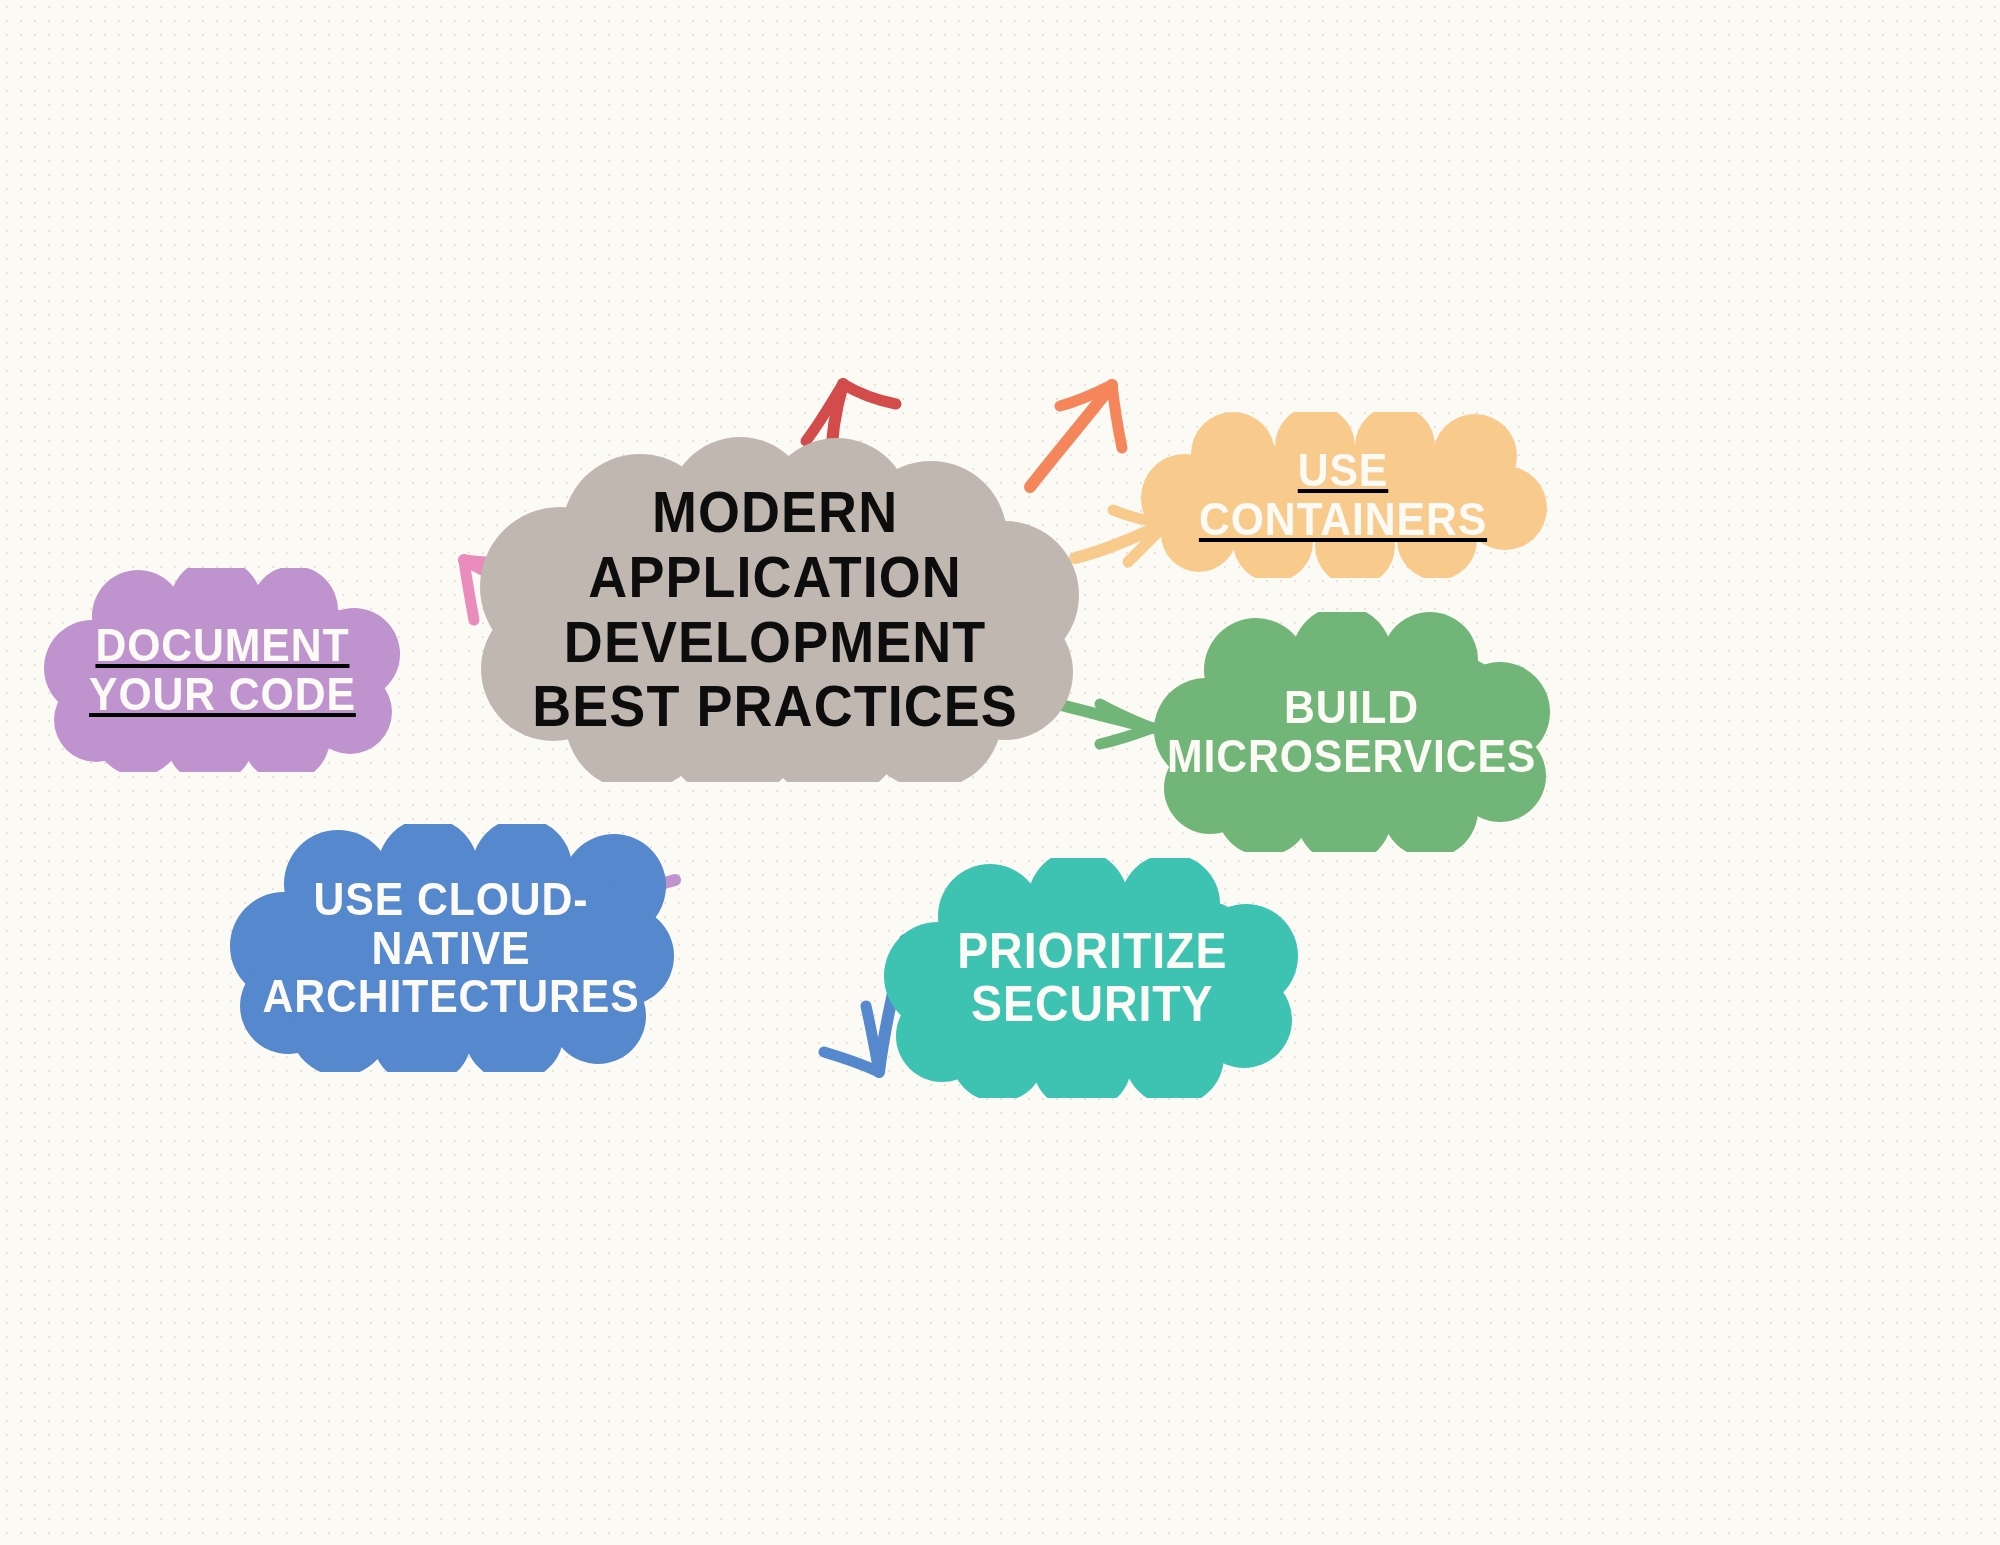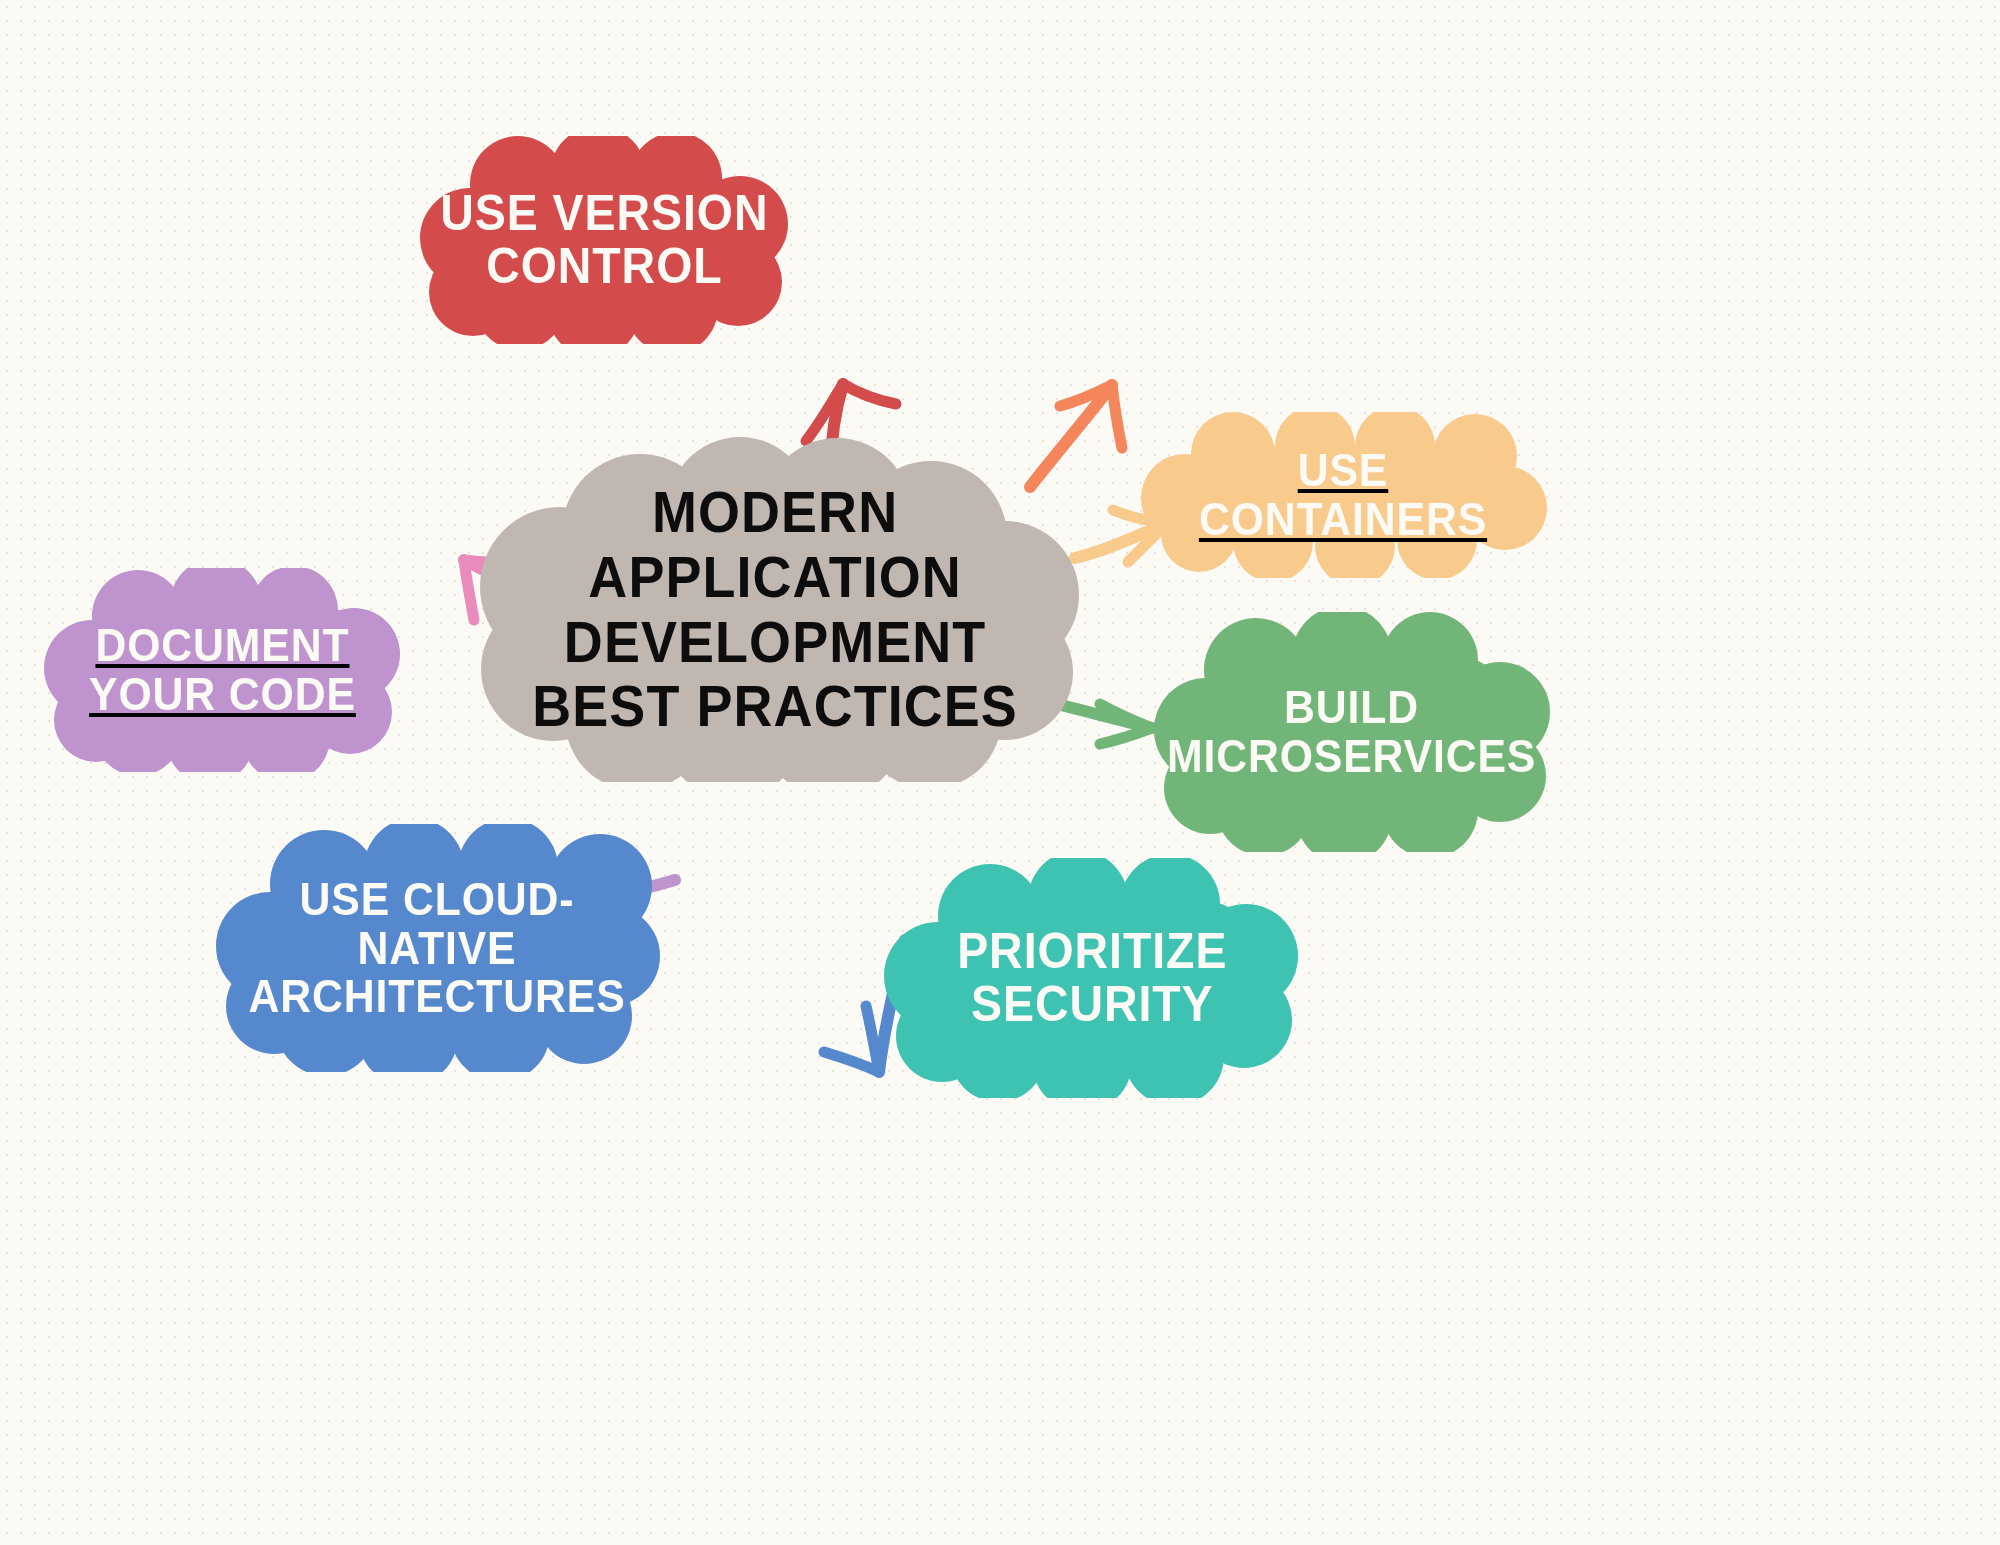--- a/index.html
+++ b/index.html
@@ -65,21 +65,21 @@
     letter-spacing: 0.02em;
   }
   
   #node-center      { left: 465px;  top: 437px;  width: 620px; height: 345px; justify-content: center; }
   #node-cicd        { left: 42px;   top: 262px;  width: 390px; height: 222px; }
   #node-version     { left: 418px;  top: 136px;  width: 372px; height: 208px; }
   #node-automate    { left: 850px;  top: 134px;  width: 376px; height: 206px; }
   #node-containers  { left: 1137px; top: 412px;  width: 412px; height: 166px; text-decoration: underline; }
   #node-micro       { left: 1152px; top: 612px;  width: 400px; height: 240px; }
   #node-security    { left: 882px;  top: 858px;  width: 420px; height: 240px; }
-  #node-cloud       { left: 212px;  top: 824px;  width: 450px; height: 248px; }
+  #node-cloud       { left: 226px;  top: 824px;  width: 450px; height: 248px; }
   #node-document    { left: 42px;   top: 568px;  width: 360px; height: 204px; text-decoration: underline; }
   .node.branch.small .label { font-size: 46px; }
   .node.cicd .label  { font-size: 56px; }
 </style>
 </head>
 <body>
 
 <div id="canvas">
 
   <svg id="arrow-layer" viewBox="0 0 2000 1545" xmlns="http://www.w3.org/2000/svg">
@@ -152,39 +152,20 @@
         <rect x="80" y="90" width="470" height="190" rx="40"></rect>
       </g>
     </svg>
     <div class="label">MODERN
 APPLICATION
 DEVELOPMENT
 BEST PRACTICES</div>
   </div>
 
 
-  <div class="node branch" id="node-version">
-    <svg class="blobsvg" viewBox="0 0 372 208" preserveAspectRatio="none" xmlns="http://www.w3.org/2000/svg">
-      <g fill="#D34B4B">
-        <circle cx="52" cy="102" r="50"></circle>
-        <circle cx="55" cy="156" r="44"></circle>
-        <circle cx="100" cy="48" r="48"></circle>
-        <circle cx="180" cy="38" r="48"></circle>
-        <circle cx="258" cy="42" r="46"></circle>
-        <circle cx="322" cy="88" r="48"></circle>
-        <circle cx="320" cy="146" r="44"></circle>
-        <circle cx="254" cy="172" r="46"></circle>
-        <circle cx="176" cy="176" r="46"></circle>
-        <circle cx="102" cy="168" r="46"></circle>
-        <rect x="50" y="40" width="274" height="130" rx="34"></rect>
-      </g>
-    </svg>
-    <div class="label">USE VERSION
-CONTROL</div>
-  </div>
 
 
   <div class="node branch small" id="node-containers">
     <svg class="blobsvg" viewBox="0 0 412 166" preserveAspectRatio="none" xmlns="http://www.w3.org/2000/svg">
       <g fill="#F8CA8C">
         <circle cx="48" cy="86" r="44"></circle>
         <circle cx="96" cy="42" r="42"></circle>
         <circle cx="178" cy="34" r="40"></circle>
         <circle cx="258" cy="34" r="40"></circle>
         <circle cx="338" cy="44" r="42"></circle>

